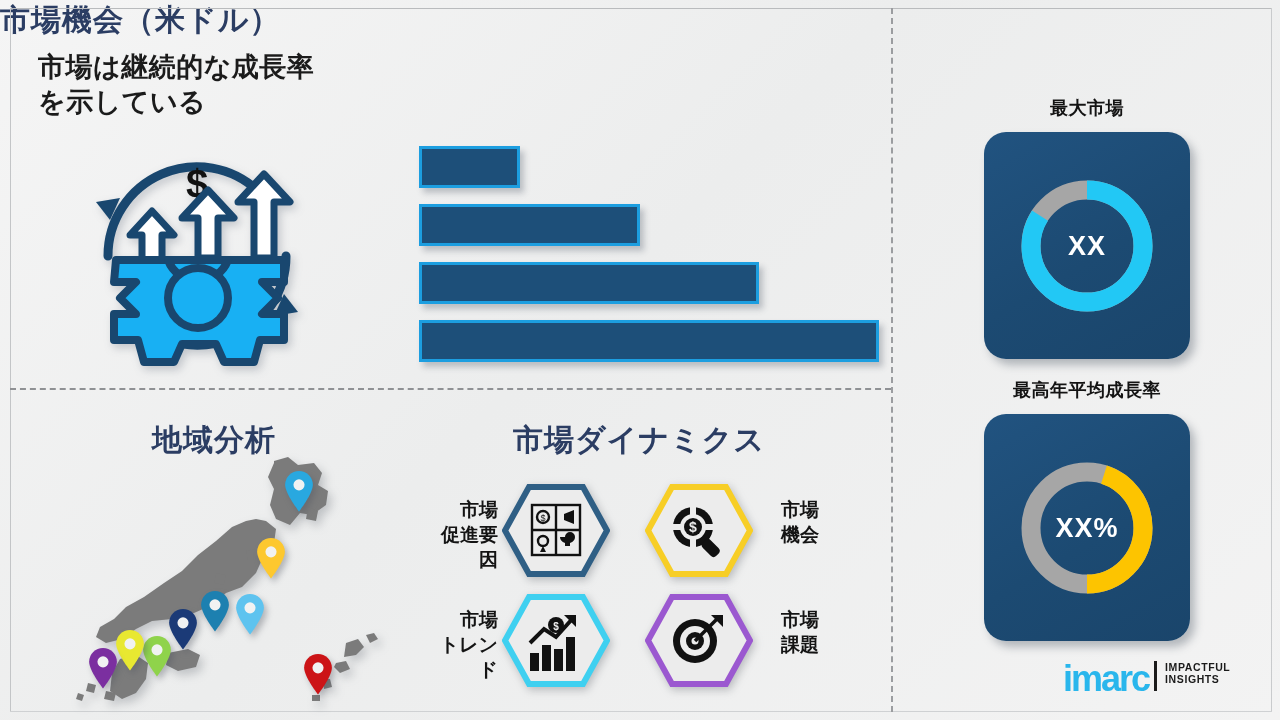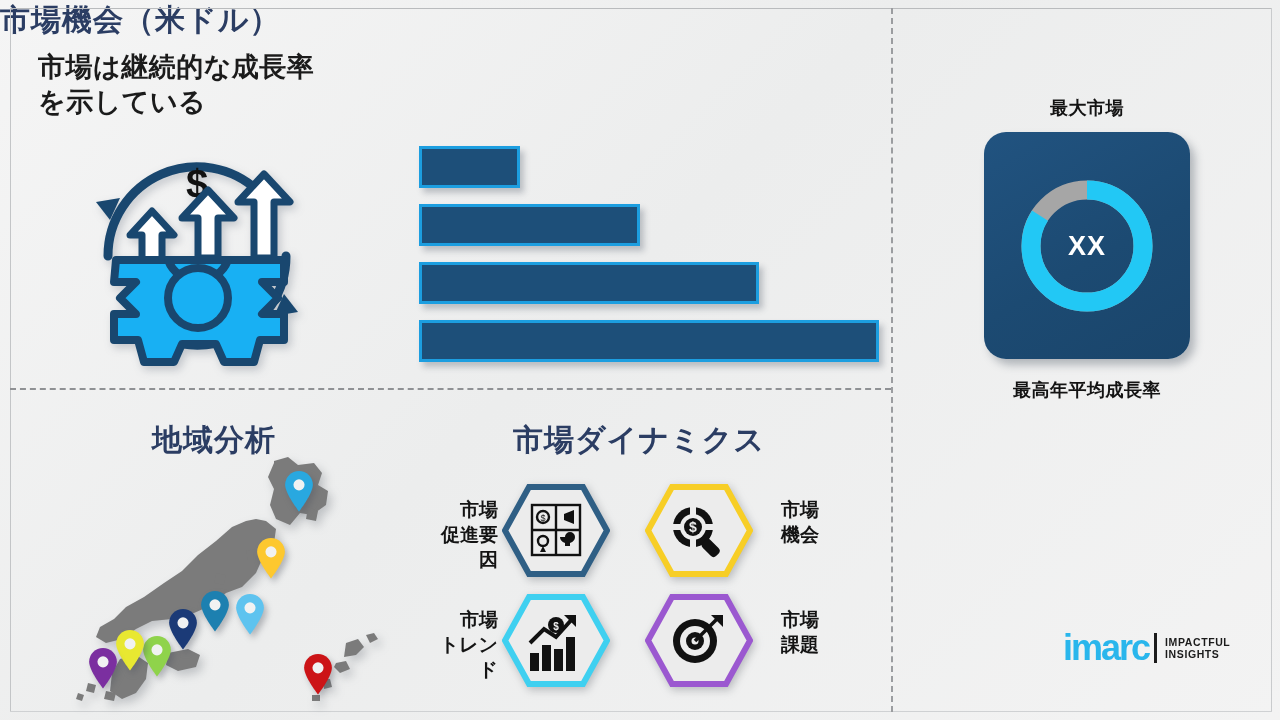--- a/index.html
+++ b/index.html
@@ -82,21 +82,21 @@
     box-shadow:5px 6px 9px rgba(60,70,85,.34);
     position:relative;
   }
   .donut-svg{position:absolute;left:50%;top:50%;transform:translate(-50%,-50%);}
   .donut-center{
     position:absolute;left:0;right:0;top:50%;transform:translateY(-50%);
     text-align:center;color:#ffffff;font-weight:bold;font-size:27px;letter-spacing:1px;
   }
 
   
-  #logo{position:absolute;left:1063px;top:630px;display:flex;align-items:center;}
+  #logo{position:absolute;left:1063px;top:661px;display:flex;}
   #logo-word{font-size:36px;font-weight:bold;color:#29b6ec;letter-spacing:-2px;line-height:1;}
   #logo-bar{width:3px;height:30px;background:#1b1b1b;margin:0 8px 0 5px;}
   #logo-tag{display:flex;flex-direction:column;line-height:1.18;}
   #logo-tag span{font-size:10.5px;font-weight:bold;color:#1b1b1b;letter-spacing:.6px;}
 </style>
 </head>
 <body>
 
 <div id="slide">
 
@@ -284,20 +284,27 @@
       <svg class="donut-svg" width="150" height="150" viewBox="0 0 150 150">
         <circle cx="75" cy="75" r="56" fill="none" stroke="#a6a6a6" stroke-width="19"></circle>
         <circle id="arc0" cx="75" cy="75" r="56" fill="none" stroke="#22c8f5" stroke-width="19" transform="rotate(-90 75 75)" stroke-dasharray="295.56103684972777 56.29734035232906"></circle>
       </svg>
       <div class="donut-center">XX</div>
     </div>
   </div>
 
   <div class="donut-block" style="left:972px;top:378px;">
     <div class="donut-cap">最高年平均成長率</div>
+    <div class="donut-card">
+      <svg class="donut-svg" width="150" height="150" viewBox="0 0 150 150">
+        <circle cx="75" cy="75" r="56" fill="none" stroke="#a6a6a6" stroke-width="19"></circle>
+        <circle id="arc1" cx="75" cy="75" r="56" fill="none" stroke="#fdc400" stroke-width="19" transform="rotate(-90 75 75) scale(-1,1) translate(-150,0)" stroke-dasharray="158.3362697409256 193.52210746113124"></circle>
+      </svg>
+      <div class="donut-center">XX%</div>
+    </div>
   </div>
 
   <div id="logo">
     <div id="logo-word">imarc</div>
     <div id="logo-bar"></div>
     <div id="logo-tag">
       <span>IMPACTFUL</span>
       <span>INSIGHTS</span>
     </div>
   </div>

